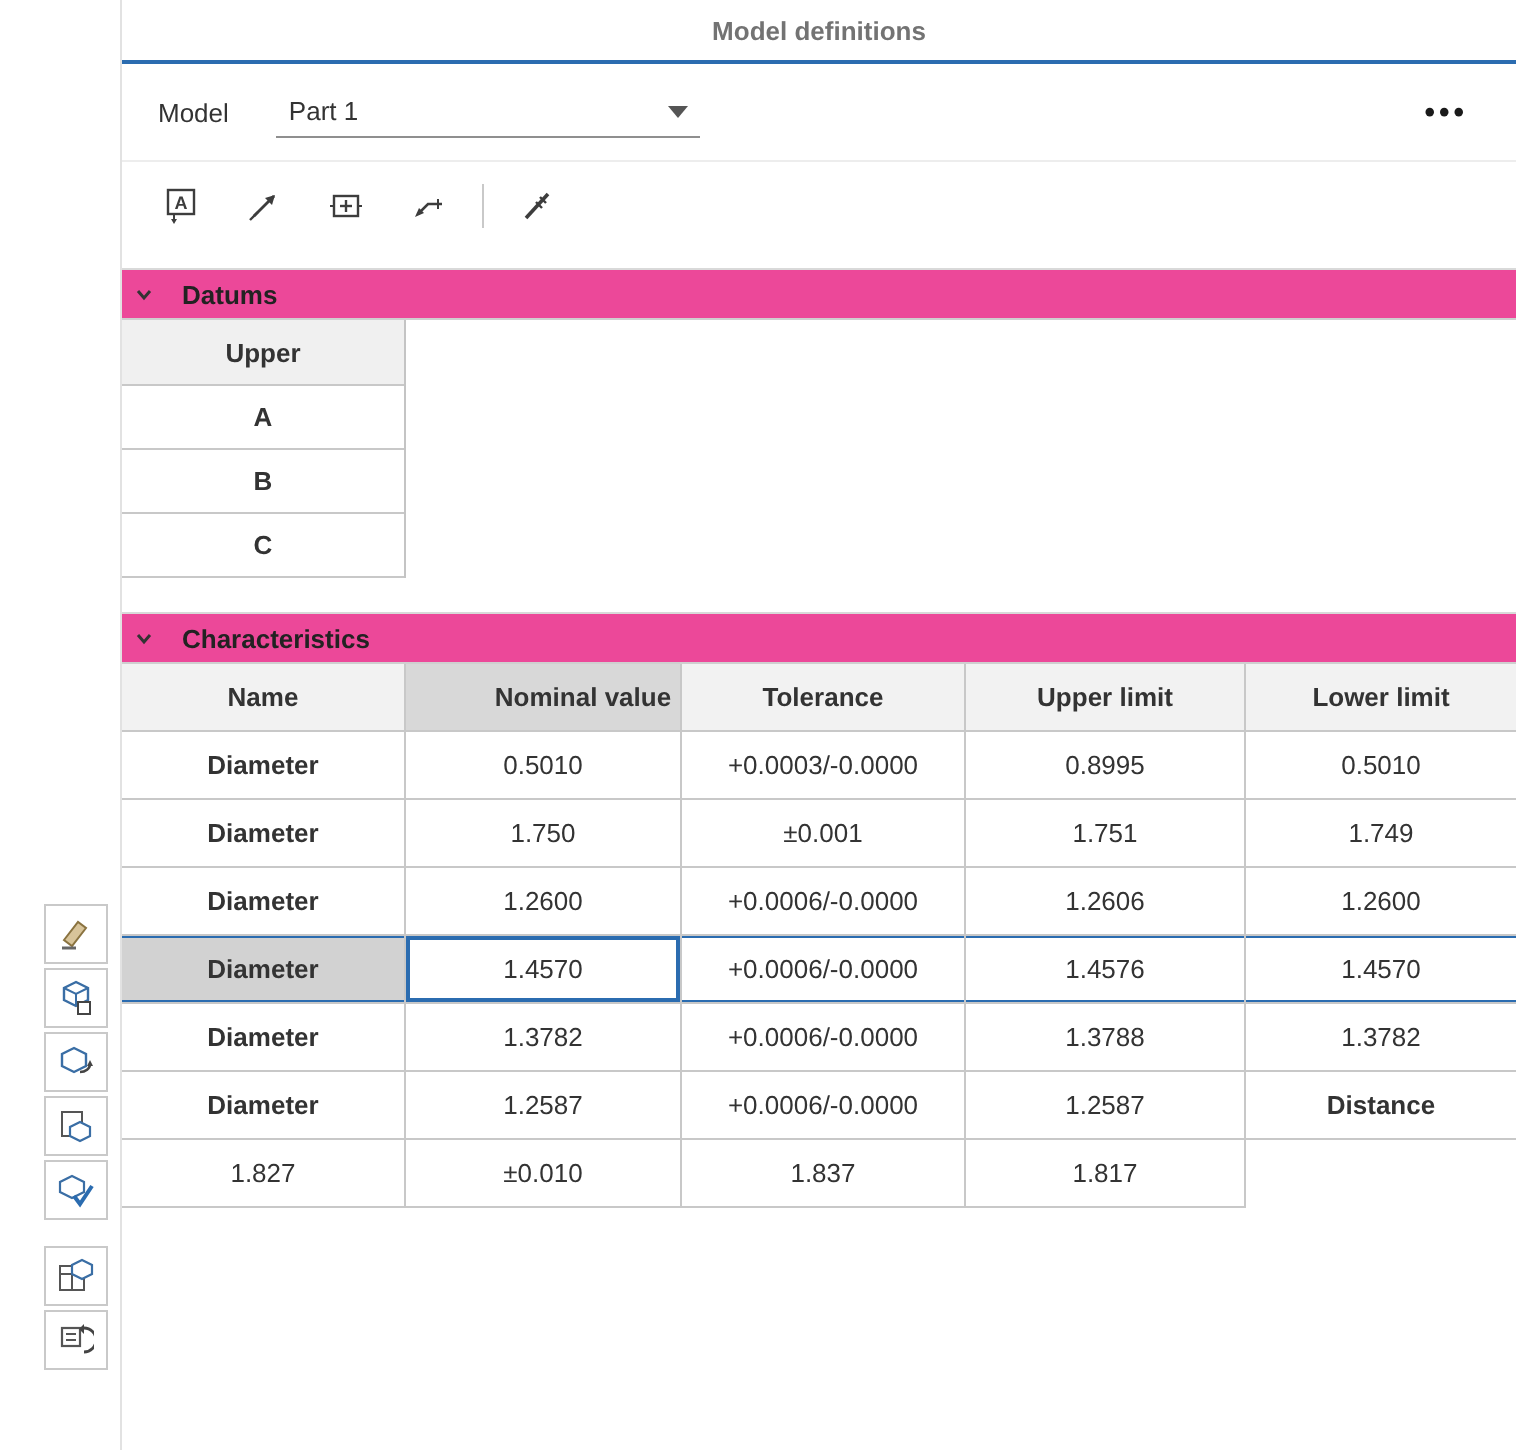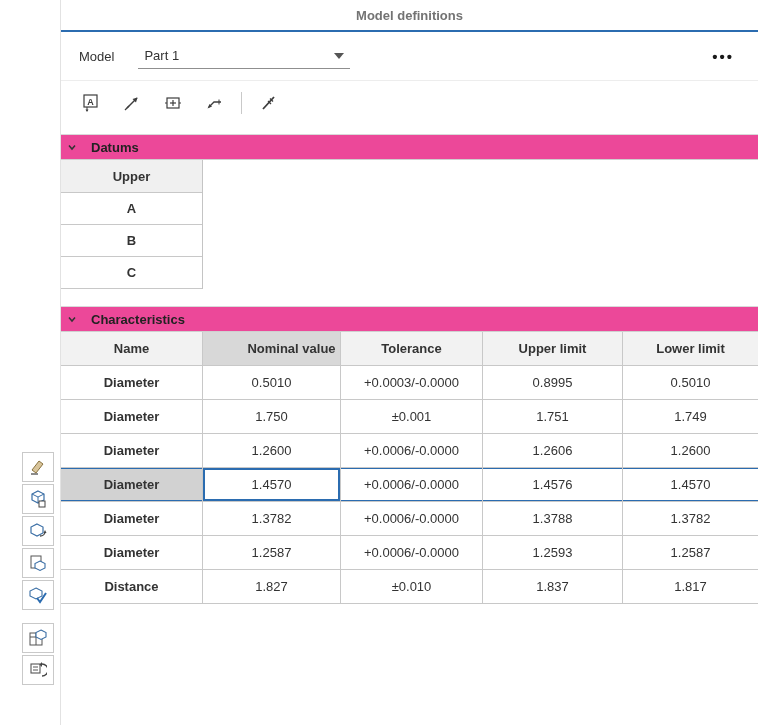--- a/index.html
+++ b/index.html
@@ -253,21 +253,20 @@
 
         <div class="c-cell c-type">Diameter</div>
         <div class="c-cell">1.3782</div>
         <div class="c-cell">+0.0006/-0.0000</div>
         <div class="c-cell">1.3788</div>
         <div class="c-cell">1.3782</div>
 
         <div class="c-cell c-type">Diameter</div>
         <div class="c-cell">1.2587</div>
         <div class="c-cell">+0.0006/-0.0000</div>
-        <div class="c-cell">1.2593</div>
         <div class="c-cell">1.2587</div>
 
         <div class="c-cell c-type">Distance</div>
         <div class="c-cell">1.827</div>
         <div class="c-cell">±0.010</div>
         <div class="c-cell">1.837</div>
         <div class="c-cell">1.817</div>
       </div>
     </div>
 

